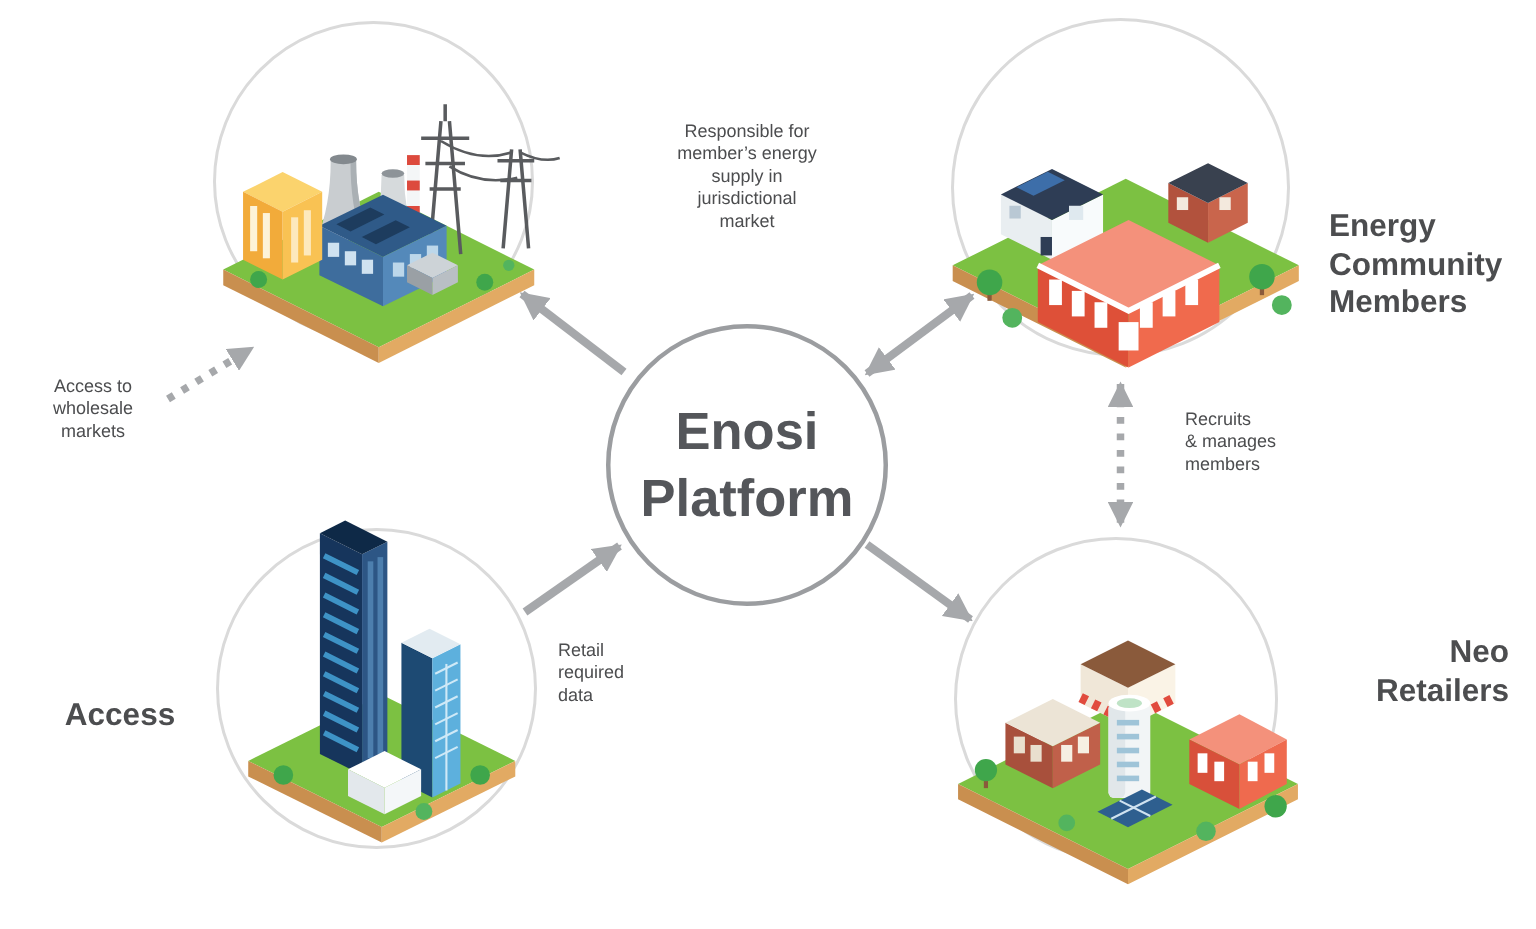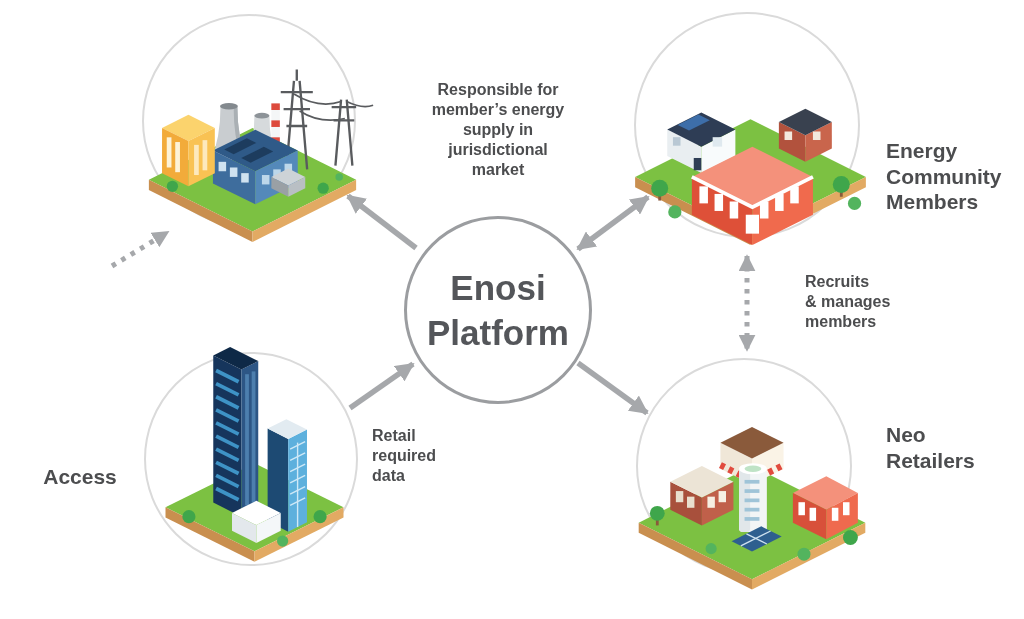--- a/index.html
+++ b/index.html
@@ -13,21 +13,21 @@
 
   .node-circle { position:absolute; border-radius:50%; background:#ffffff; border:2px solid #dadada; z-index:2; }
   .center-circle { position:absolute; left:404px; top:216px; width:188px; height:188px;
     border-radius:50%; background:#ffffff; border:3px solid #9b9da0; z-index:2;
     display:flex; align-items:center; justify-content:center; }
 
   .illus { position:absolute; overflow:visible; z-index:3; }
 
   .label { position:absolute; color:#4c4d4f; white-space:pre-line; z-index:4; }
   .node-label { font-size:21px; font-weight:700; line-height:1.22; }
-  .annotation { font-size:16px; font-weight:700; line-height:1.25; }
+  .annotation { font-size:12px; font-weight:400; line-height:1.25; }
   .center-label { font-size:35px; font-weight:600; color:#54565a; line-height:1.3; text-align:center; white-space:pre-line; }
   .ta-c { text-align:center; }
   .ta-l { text-align:left; }
 </style>
 </head>
 <body>
 
 <div class="canvas">
 
   <svg class="arrows" width="1024" height="619" viewBox="0 0 1024 619">
@@ -256,28 +256,31 @@
 
   <div class="center-circle">
     <div class="center-label">Enosi
 Platform</div>
   </div>
 
   <div class="label node-label ta-l" style="left:886px;top:114px;width:130px;margin-top:24px;">Energy
 Community
 Members</div>
   <div class="label node-label ta-c" style="left:18px;top:464px;width:124px;">Access</div>
-  <div class="label node-label ta-l" style="left:886px;top:422px;width:120px;">Neo
+  <div class="label node-label ta-l" style="left:886px;top:422px;width:120px;text-align:right;">Neo
 Retailers</div>
 
   <div class="label annotation ta-c" style="left:406px;top:80px;width:184px;">Responsible for
 member’s energy
 supply in
 jurisdictional
 market</div>
-  <div class="label annotation ta-l" style="left:790px;top:272px;width:110px;margin-left:15px;">Recruits
+  <div class="label annotation ta-c" style="left:10px;top:250px;width:104px;">Access to
+wholesale
+markets</div>
+  <div class="label annotation ta-l" style="left:790px;top:272px;width:110px;">Recruits
 &amp; manages
 members</div>
   <div class="label annotation ta-l" style="left:372px;top:426px;width:100px;">Retail
 required
 data</div>
 
 </div>
 
 </body></html>

